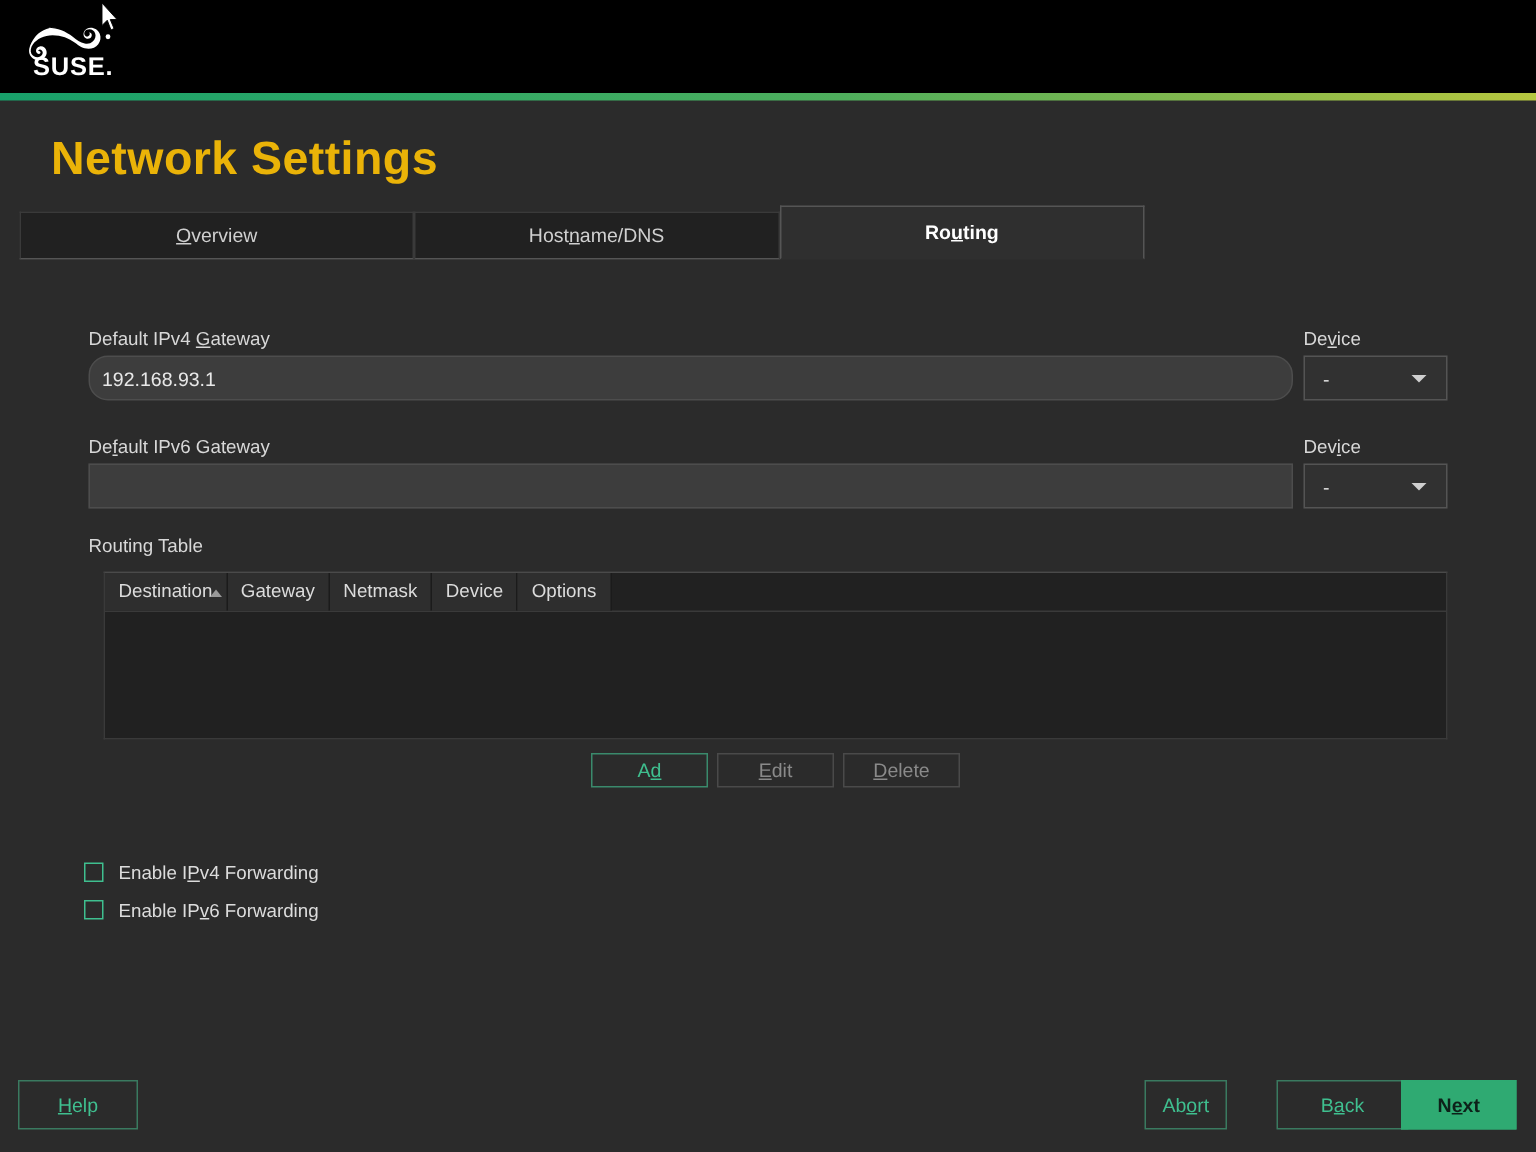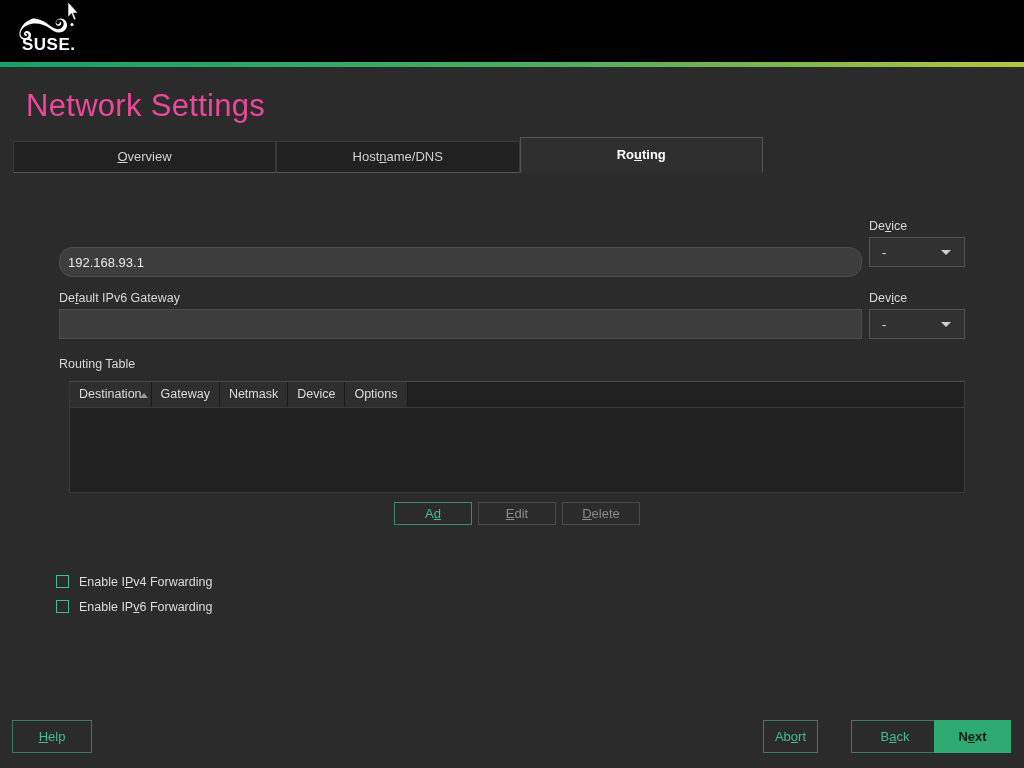--- a/index.html
+++ b/index.html
@@ -33,25 +33,25 @@
     height: 48px;
   }
 
   #header-rule {
     height: 5px;
     background: linear-gradient(to right, #18a06a 0%, #30a866 28%, #4fae5c 55%, #86b94c 80%, #b6c63f 100%);
   }
 
   
   #page-title {
-    color: #ec4899;
+    color: #eab308;
     font-size: 31px;
-    font-weight: 400;
+    font-weight: 700;
     letter-spacing: 0.3px;
-    padding: 20px 0 0 26px;
+    padding: 20px 0 0 34px;
     line-height: 38px;
   }
 
   
   #tab-bar {
     display: flex;
     margin: 12px 0 0 13px;
     width: 750px;
     align-items: flex-end;
   }
@@ -317,21 +317,22 @@
     <span>Host</span><span class="mn">n</span><span>ame/DNS</span>
   </div>
   <div class="tab active" id="tab-routing">
     <span>Ro</span><span class="mn">u</span><span>ting</span>
   </div>
 </div>
 
 <div id="form-area">
 
   <div class="field-row">
-    <input class="text-input" style="top: 32px; border-radius: 13px;" id="ipv4-input" value="192.168.93.1">
+    <div class="field-label"><span>Default IPv4 </span><span class="mn">G</span><span>ateway</span></div>
+    <input class="text-input" style="top: 22px; border-radius: 13px;" id="ipv4-input" value="192.168.93.1">
     <div class="device-label"><span>De</span><span class="mn">v</span><span>ice</span></div>
     <div class="device-select" style="top:22px;">
       <span class="device-value">-</span>
       <span class="caret-down"></span>
     </div>
   </div>
 
   <div class="field-row" style="height:68px;">
     <div class="field-label"><span>De</span><span class="mn">f</span><span>ault IPv6 Gateway</span></div>
     <input class="text-input" style="top: 22px;" id="ipv6-input" value="">

